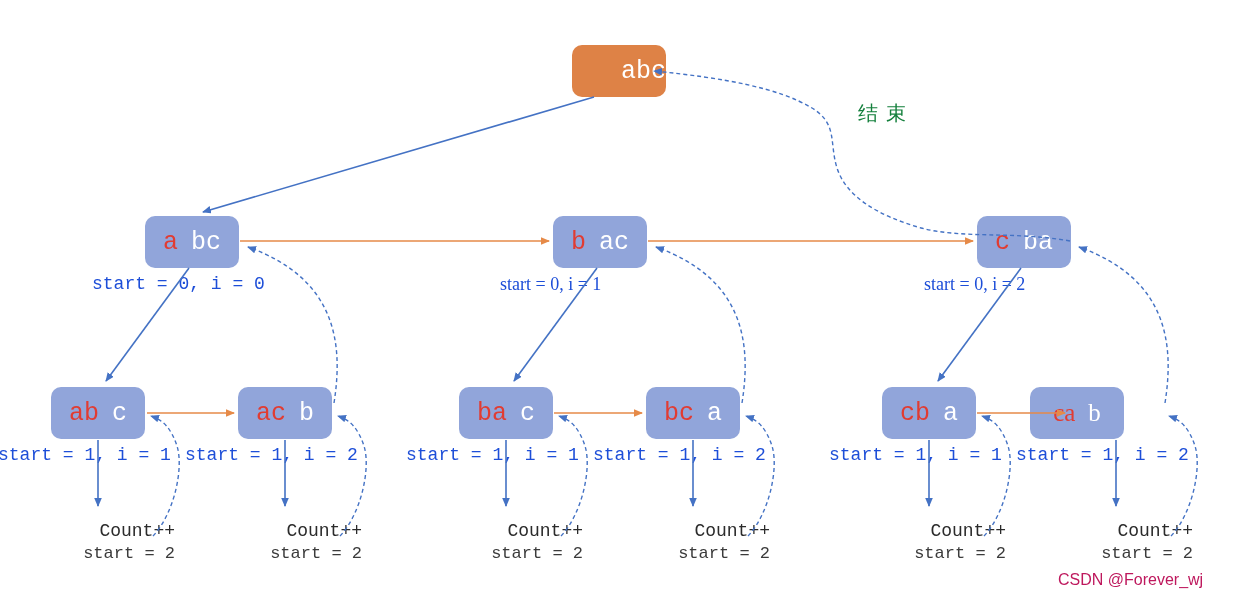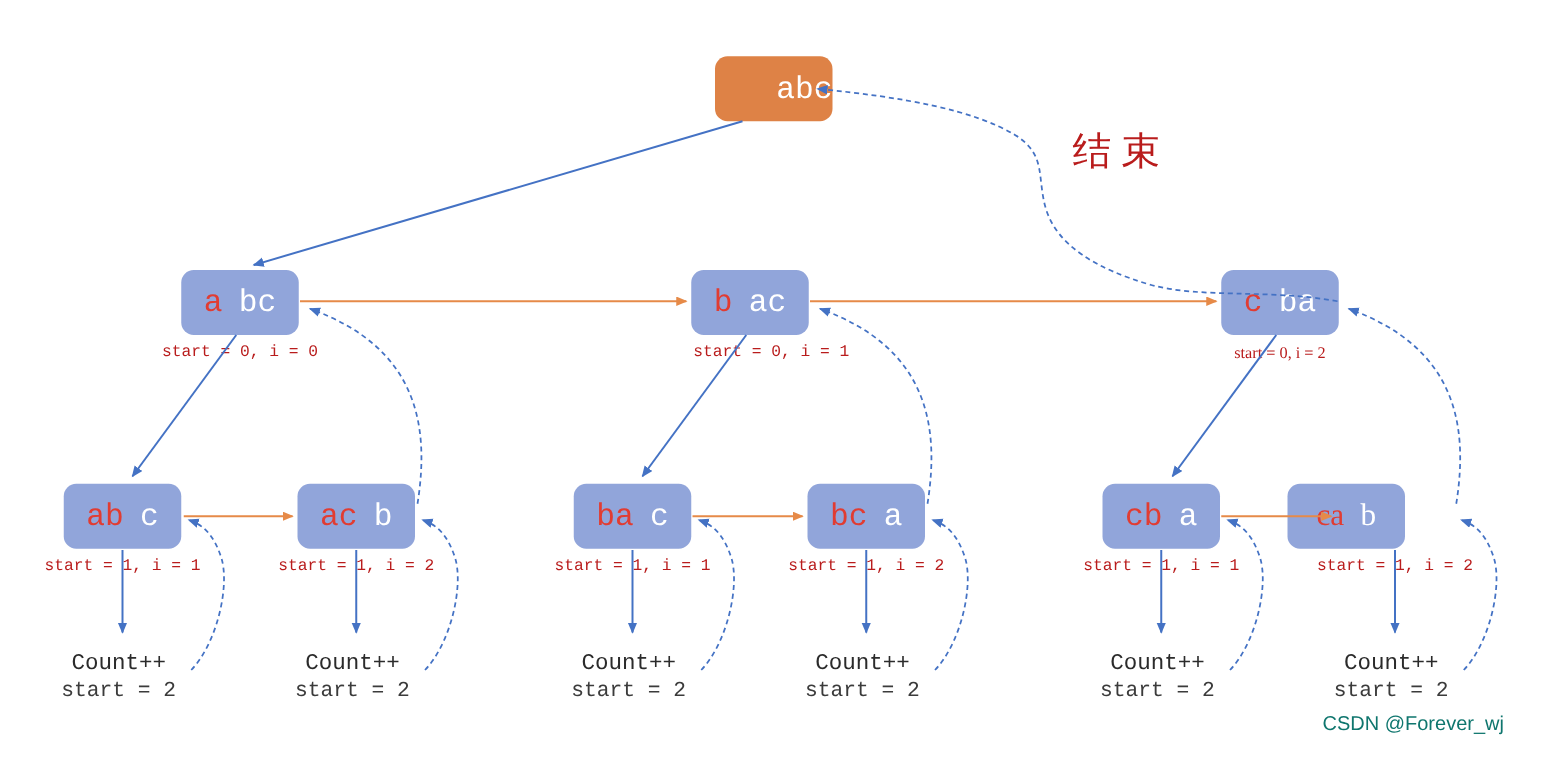--- a/index.html
+++ b/index.html
@@ -10,34 +10,34 @@
   .node{
     position:absolute;width:94px;height:52px;border-radius:10px;
     display:flex;align-items:center;justify-content:center;
     font-size:25px;color:#ffffff;z-index:1;
   }
   .node .red{color:#E13C32;}
   .node .rest{margin-left:13px;}
   .root{background:#DE8246;}
   .blue{background:#91A5DA;}
   .caption{
-    position:absolute;width:200px;text-align:center;
-    font-size:13px;color:#b91c1c;letter-spacing:0px;z-index:1;white-space:nowrap;
+    position:absolute;width:200px;
+    font-size:18px;color:#1d4ed8;letter-spacing:0px;z-index:1;white-space:nowrap;
   }
   .leaf{
-    position:absolute;width:160px;text-align:center;
+    position:absolute;width:160px;text-align:right;
     font-size:18px;color:#2b2b2b;z-index:1;white-space:nowrap;
   }
   .leaf .sub{font-size:17px;margin-top:3px;color:#3b3b3b;}
   .endlabel{
-    position:absolute;left:858px;top:100px;font-size:31px;color:#b91c1c;
+    position:absolute;left:858px;top:100px;font-size:20px;color:#15803d;
     font-family:"DejaVu Sans",sans-serif;z-index:3;letter-spacing:8px;
   }
   .watermark{
-    position:absolute;left:1058px;top:571px;font-size:16px;color:#0f766e;
+    position:absolute;left:1058px;top:571px;font-size:16px;color:#be185d;
     font-family:"Liberation Sans","DejaVu Sans",sans-serif;z-index:1;white-space:nowrap;
   }
   #arrows{position:absolute;left:0;top:0;z-index:2;pointer-events:none;}
   .bs{stroke:#4472C4;stroke-width:1.6;fill:none;}
   .bd{stroke:#4472C4;stroke-width:1.4;fill:none;stroke-dasharray:4 3;}
   .os{stroke:#E68A48;stroke-width:1.6;fill:none;}
 </style>
 </head>
 <body>
 
@@ -54,21 +54,21 @@
   <div class="node blue" style="left:553px;top:216px;">
     <span class="red">b</span>
     <span class="rest">ac</span>
   </div>
   <div class="node blue" style="left:977px;top:216px;">
     <span class="red">c</span>
     <span class="rest">ba</span>
   </div>
 
   <div class="caption" style="left:92px;top:274px;">start = 0, i = 0</div>
-  <div class="caption" style="left:517px;top:274px;">start = 0, i = 1</div>
+  <div class="caption" style="left:500px;top:274px;font-family:Liberation Serif, serif;">start = 0, i = 1</div>
   <div class="caption" style="left:924px;top:274px;font-family:Liberation Serif, serif;">start = 0, i = 2</div>
 
   <div class="node blue" style="left:51px;top:387px;text-align:center;">
     <span class="red">ab</span>
     <span class="rest">c</span>
   </div>
   <div class="node blue" style="left:238px;top:387px;">
     <span class="red">ac</span>
     <span class="rest">b</span>
   </div>

